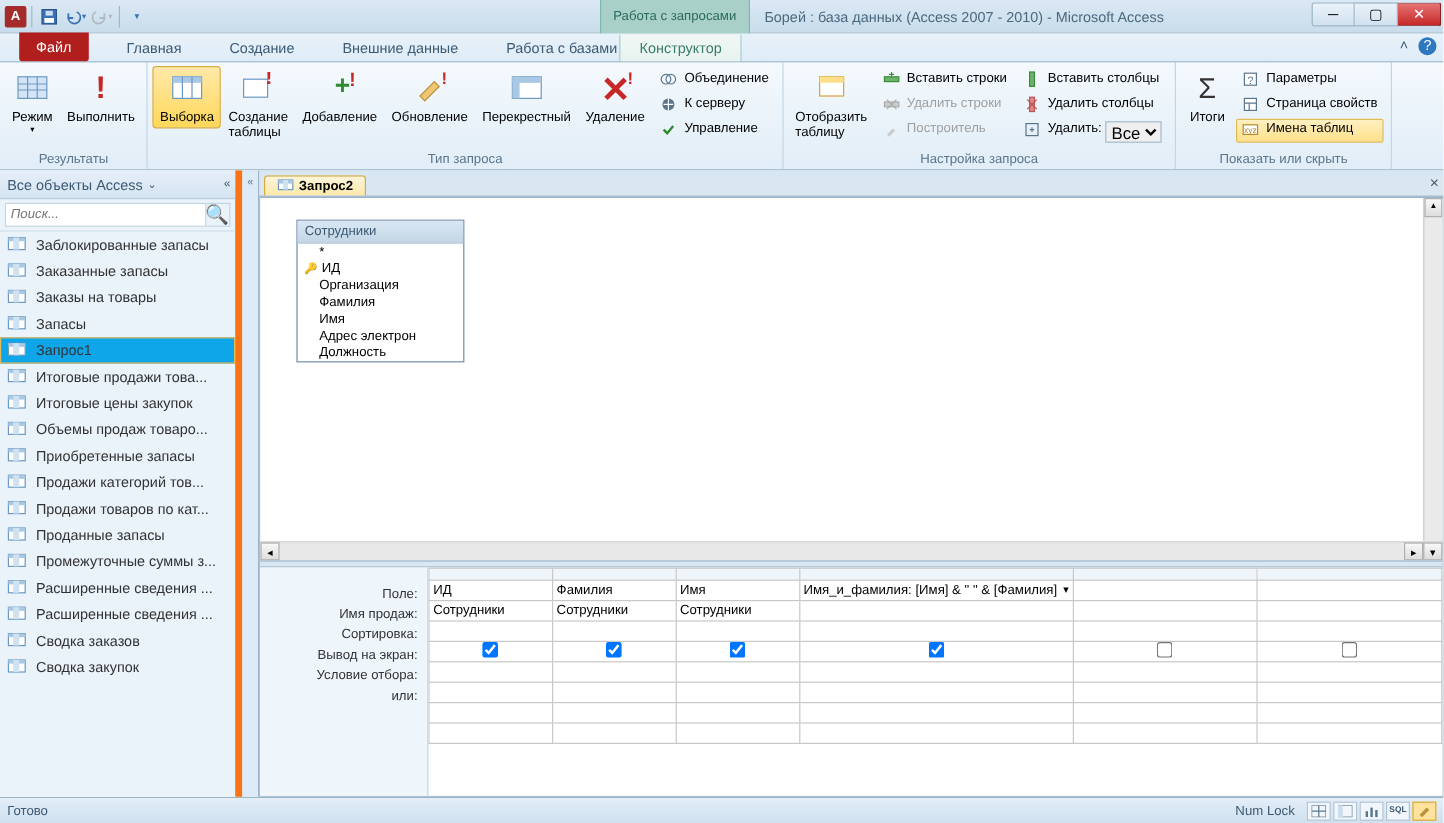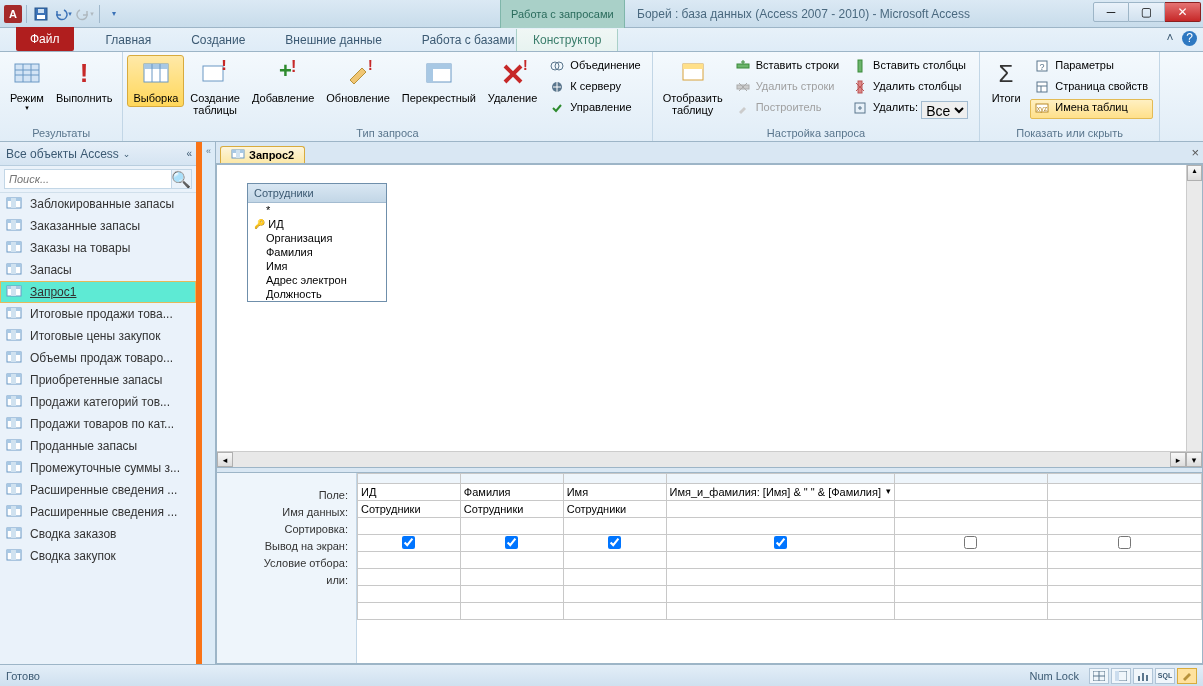--- a/index.html
+++ b/index.html
@@ -21,39 +21,39 @@
 .tab.context { position: absolute; left: 500px; background: linear-gradient(to bottom, #f0f7f5, #e7f3f0); color: #3a7d6b; border: 1px solid #a9d0c8; border-bottom: none; border-top: none; padding: 4px 16px; }
 .tabs .help { position: absolute; right: 6px; top: 3px; display: flex; gap: 4px; }
 .help-btn { width: 16px; height: 16px; font-size: 12px; text-align: center; cursor: pointer; color:#3c5a73;}
 .ribbon { height: 90px; background: linear-gradient(to bottom, #f4f9fd, #e1edf7); border-bottom: 1px solid #9db5c7; display: flex; font-size: 11px; }
 .rgroup { border-right: 1px solid #c2d6e6; display: flex; flex-direction: column; }
 .rgroup-body { flex: 1; display: flex; align-items: flex-start; padding: 3px 4px; }
 .rgroup-label { text-align: center; color: #5a768d; font-size: 11px; padding-bottom: 2px; }
 .rbig { display: flex; flex-direction: column; align-items: center; padding: 2px 5px; cursor: pointer; border: 1px solid transparent; border-radius:3px;}
 .rbig.active { background: linear-gradient(to bottom, #ffe9a8, #ffd75a); border-color: #d8ab3d; }
 .rbig .icon { width: 32px; height: 32px; margin-bottom: 2px; display: flex; align-items: center; justify-content: center; }
-.rbig .lbl { text-align: center; line-height: 12px; }
+.rbig .lbl { text-align: left; line-height: 12px; }
 .rstack { display: flex; flex-direction: column; gap: 1px; padding: 2px; }
 .rsmall { display: flex; align-items: flex-start; padding: 1px 4px; cursor: pointer; white-space: nowrap; border:1px solid transparent; border-radius:2px;}
 .rsmall .icon { width: 16px; height: 16px; margin-right: 4px; flex-shrink: 0; }
 .rsmall.disabled { color: #a0a0a0; }
 .rsmall.highlight { background: linear-gradient(to bottom,#fff0c2,#ffe08a); border-color:#e3bb55;}
 .rcombo { display: inline-flex; align-items: center; }
 .rcombo select { font-size: 14px; height: 18px; border: 1px solid #a3bbd0; }
 
 .content { display: flex; height: calc(686px - 28px - 24px - 90px - 22px); }
 .navpane { width: 202px; background: #eaf2fa; border-right: 6px solid #f97316; display: flex; flex-direction: column; }
 .nav-header { height: 24px; background: linear-gradient(to bottom, #e6eff8, #d5e4f2); border-bottom: 1px solid #b8cdde; display: flex; align-items: center; padding: 0 6px; font-size: 12px; color: #3c5a73; position: relative; }
 .nav-header .toggle { position: absolute; right: 4px; font-size: 10px; cursor: pointer; }
 .nav-search { padding: 3px 4px; border-bottom: 1px solid #d0dfeb; display:flex; }
 .nav-search input { flex:1; font-size: 11px; font-style: italic; color: #888; border: 1px solid #c2d6e6; padding: 2px 4px; height: 20px; }
 .nav-search .mag { width:20px; height:20px; display:flex; align-items:center; justify-content:center; border:1px solid #c2d6e6; border-left:none; color:#5a768d; cursor:pointer;}
 .nav-list { flex: 1; overflow-y: auto; }
 .nav-item { display: flex; align-items: center; padding: 4px 6px; font-size: 12px; color: #333; cursor: pointer; white-space: nowrap; overflow: hidden; text-overflow: ellipsis; }
-.nav-item.selected { background: #5eead4; border: 1px solid #e6b95a; padding:3px 5px;text-decoration:underline; }
+.nav-item.selected { background: #0ea5e9; border: 1px solid #e6b95a; padding:3px 5px; }
 .nav-item .qicon { width: 18px; height: 14px; margin-right: 6px; flex-shrink: 0; }
 .shutter { width: 14px; background: #dcebf7; border-right: 1px solid #9db5c7; display: flex; align-items: flex-start; justify-content: center; padding-top: 4px; cursor: pointer; }
 
 .workarea { flex: 1; display: flex; flex-direction: column; background: #bcd2e4; }
 .doc-tabs { height: 22px; background: #d9e7f3; display: flex; align-items: flex-end; padding-left: 4px; border-bottom: 1px solid #9db5c7; position: relative; }
 .doc-tab { background: linear-gradient(to bottom, #fdf5dc, #fce8a8); border: 1px solid #d8ab3d; border-bottom: none; padding: 2px 10px; font-size: 11px; display: flex; align-items: center; border-radius: 3px 3px 0 0; }
 .doc-close { position: absolute; right: 4px; top: 3px; font-size: 13px; color: #555; cursor: pointer; }
 
 .designer { flex: 1; display: flex; flex-direction: column; background: #fff; border: 1px solid #9db5c7; margin: 0; }
 .upper-pane { flex: 1; position: relative; overflow: hidden; background: #fff; }
@@ -567,21 +567,21 @@
           <div class="track"></div>
           <div class="btn">▸</div>
           <div class="btn" style="width:16px;">▾</div>
       </div>
       <div class="split-h"></div>
 
       <div class="lower-pane">
         <div class="grid-labels" id="grid-labels">
             <div style="height: 10px;"></div>
             <div>Поле:</div>
-            <div>Имя данных:</div>
+            <div>Имя продаж:</div>
             <div>Сортировка:</div>
             <div>Вывод на экран:</div>
             <div>Условие отбора:</div>
             <div>или:</div>
           </div>
         <div class="grid-body">
           <table class="qgrid" id="qgrid">
               <colgroup>
                 <col style="width:110px">
                 <col style="width:110px">

